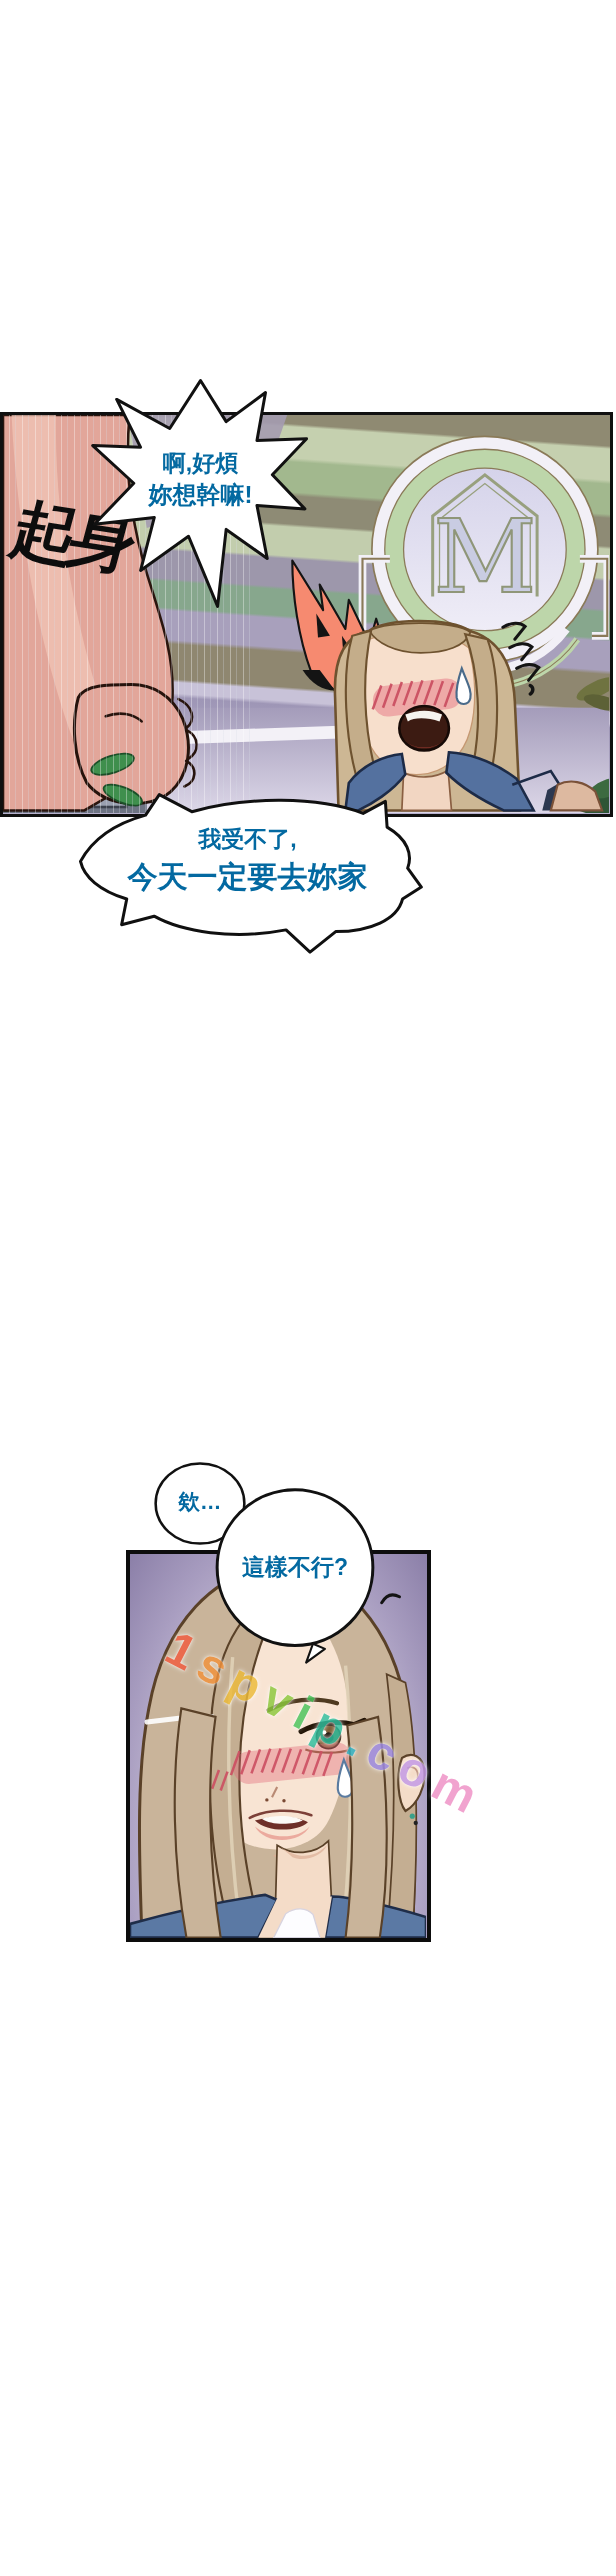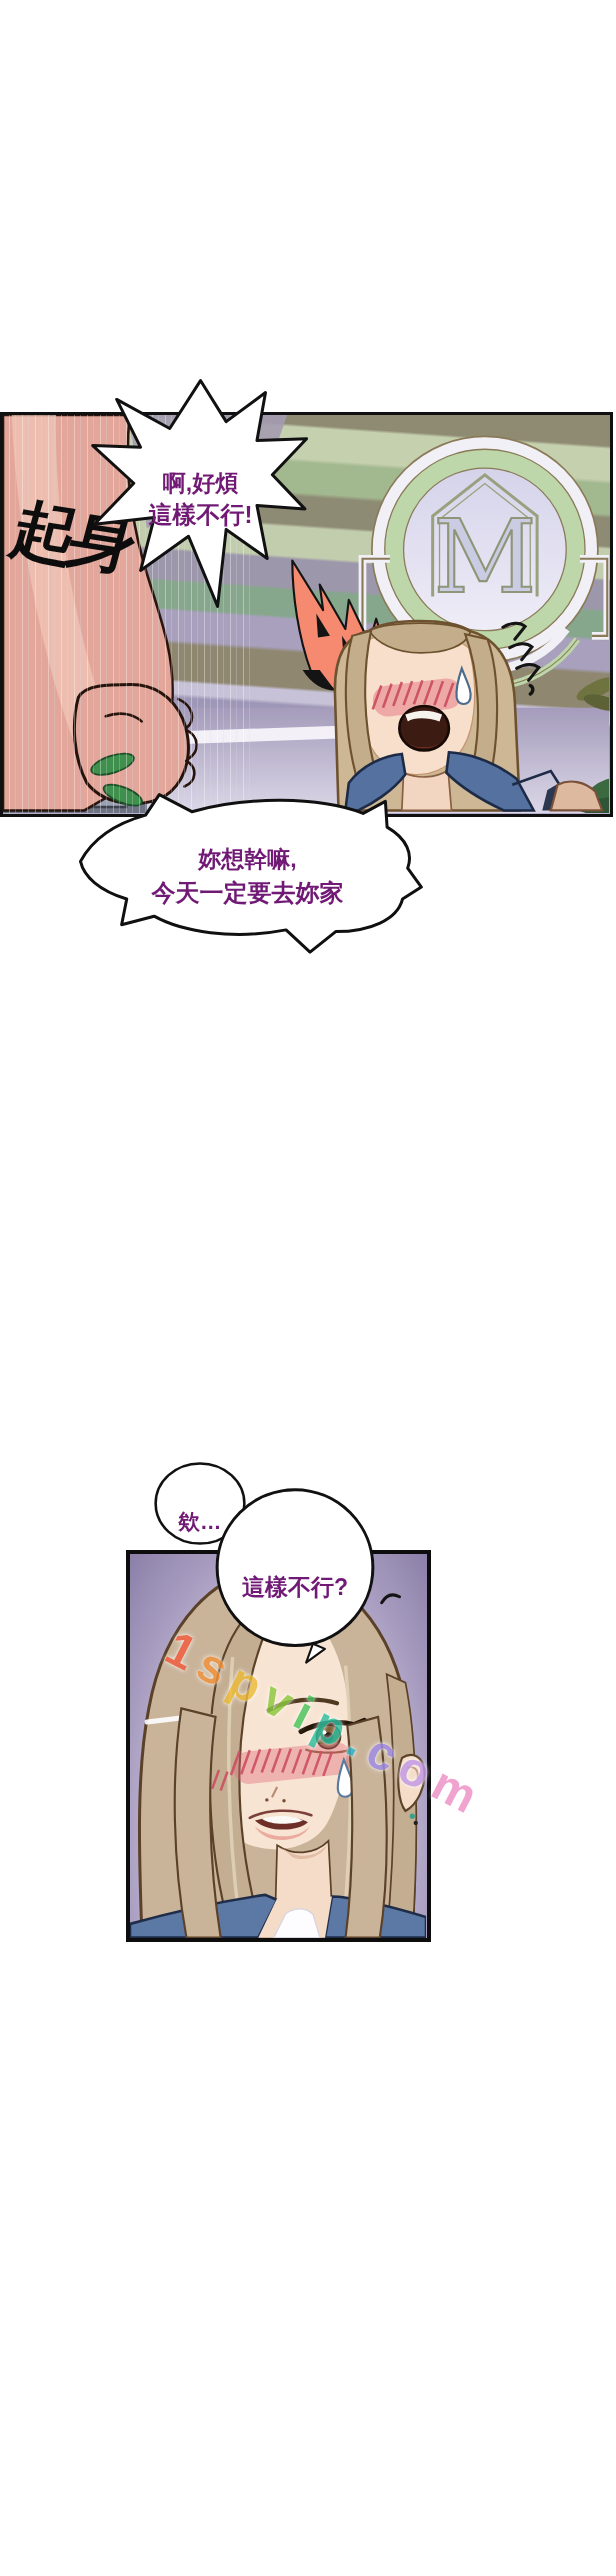--- a/index.html
+++ b/index.html
@@ -13,21 +13,21 @@
       #a2b88e 69px,#a2b88e 99px,#8e8b75 103px,#8e8b75 131px,#c2cdad 134px,#c2cdad 163px,
       #9d97ab 166px,#9d97ab 194px,#87a78d 197px,#87a78d 223px,#a8a0bc 226px,#a8a0bc 255px,
       #8f8770 259px,#8f8770 294px,#c8c2d8 297px,#c8c2d8 308px,#9e96b6 312px,#b6b0cc 398px);}
   #panel1 svg{position:absolute;left:0;top:0;}
   #speedlines{left:0;top:0;width:247px;height:398px;opacity:.8;pointer-events:none;
     background:repeating-linear-gradient(90deg,transparent 0 6px,rgba(255,255,255,.45) 6px 7.3px,
       transparent 7.3px 12px,rgba(215,220,230,.35) 12px 13px);}
   #sfx-standup{left:10.3px;top:89px;font-size:65px;font-weight:800;color:#0d0d0d;line-height:1;
     letter-spacing:-6.9px;transform:rotate(9deg) skewX(-6deg);white-space:nowrap;}
   
-  .bubble-text{position:absolute;width:100%;text-align:center;color:#701a75;font-weight:800;line-height:1.25;margin-top:20px;}
+  .bubble-text{position:absolute;width:100%;text-align:center;color:#0369a1;font-weight:800;line-height:1.25;}
   #bubble-shout{left:91px;top:377px;width:219px;height:233px;z-index:3;}
   #bubble-demand{left:70px;top:786px;width:355px;height:173px;z-index:3;}
   #bubble-eh{left:152px;top:1460px;width:96px;height:87px;z-index:3;}
   #bubble-question{left:212px;top:1486px;width:166px;height:182px;z-index:4;}
   
   #panel2{left:126px;top:1550px;width:305px;height:392px;border:4.3px solid #0d0d0d;box-sizing:border-box;
     z-index:1;overflow:hidden;
     background:radial-gradient(ellipse at 50% 72%,#efeaf4 0%,#d4cce0 40%,#a89dc0 75%,#8b7fa8 100%);}
   
   #watermark{left:182px;top:1620px;z-index:6;transform:rotate(27deg);transform-origin:0 0;
@@ -169,31 +169,31 @@
 
     <div id="speedlines" class="abs"></div>
     <div id="sfx-standup" class="abs">起身</div>
   </div>
 
   <div id="bubble-shout" class="abs">
     <svg width="219" height="233" viewBox="0 0 256 272">
       <polygon points="128,4 158,52 204,18 194,74 252,72 212,114 250,154 194,150 206,212 158,178 148,268 114,186 58,226 74,164 4,172 50,124 2,80 58,82 30,26 92,60" fill="#ffffff" stroke="#111111" stroke-width="3.5" stroke-linejoin="round"></polygon>
     </svg>
     <div class="bubble-text" style="top:72px;font-size:23px;">啊,好煩</div>
-    <div class="bubble-text" style="top:103px;font-size:24px;">這樣不行!</div>
+    <div class="bubble-text" style="top:103px;font-size:24px;">妳想幹嘛!</div>
   </div>
 
   <div id="bubble-demand" class="abs">
     <svg width="355" height="173" viewBox="0 0 414 202">
       <path d="M 12,88 C 26,62 52,44 88,34 L 104,10 L 142,30 C 205,12 290,12 342,32 L 368,18 L 370,48
                C 394,62 400,80 394,96 L 410,118 L 388,132 C 382,156 350,170 310,170 L 280,194 L 252,168
                C 190,180 130,170 98,152 L 60,162 L 66,132 C 34,122 16,106 12,88 Z" fill="#ffffff" stroke="#101010" stroke-width="3.5" stroke-linejoin="round"></path>
     </svg>
-    <div class="bubble-text" style="top:39px;font-size:23px;font-weight:700;">妳想幹嘛,</div>
-    <div class="bubble-text" style="top:72px;font-size:24px;font-weight:700;text-align:center;">今天一定要去妳家</div>
+    <div class="bubble-text" style="top:39px;font-size:23px;font-weight:700;">我受不了,</div>
+    <div class="bubble-text" style="top:72px;font-size:30px;font-weight:700;text-align:center;">今天一定要去妳家</div>
   </div>
 
   <div id="bubble-eh" class="abs">
     <svg width="96" height="87" viewBox="0 0 112 102">
       <ellipse cx="56" cy="51" rx="52" ry="47" fill="#ffffff" stroke="#111111" stroke-width="3"></ellipse>
     </svg>
     <div class="bubble-text" style="top:29px;font-size:21.4px;font-weight:700;">欸…</div>
   </div>
 
   <div id="bubble-question" class="abs">

